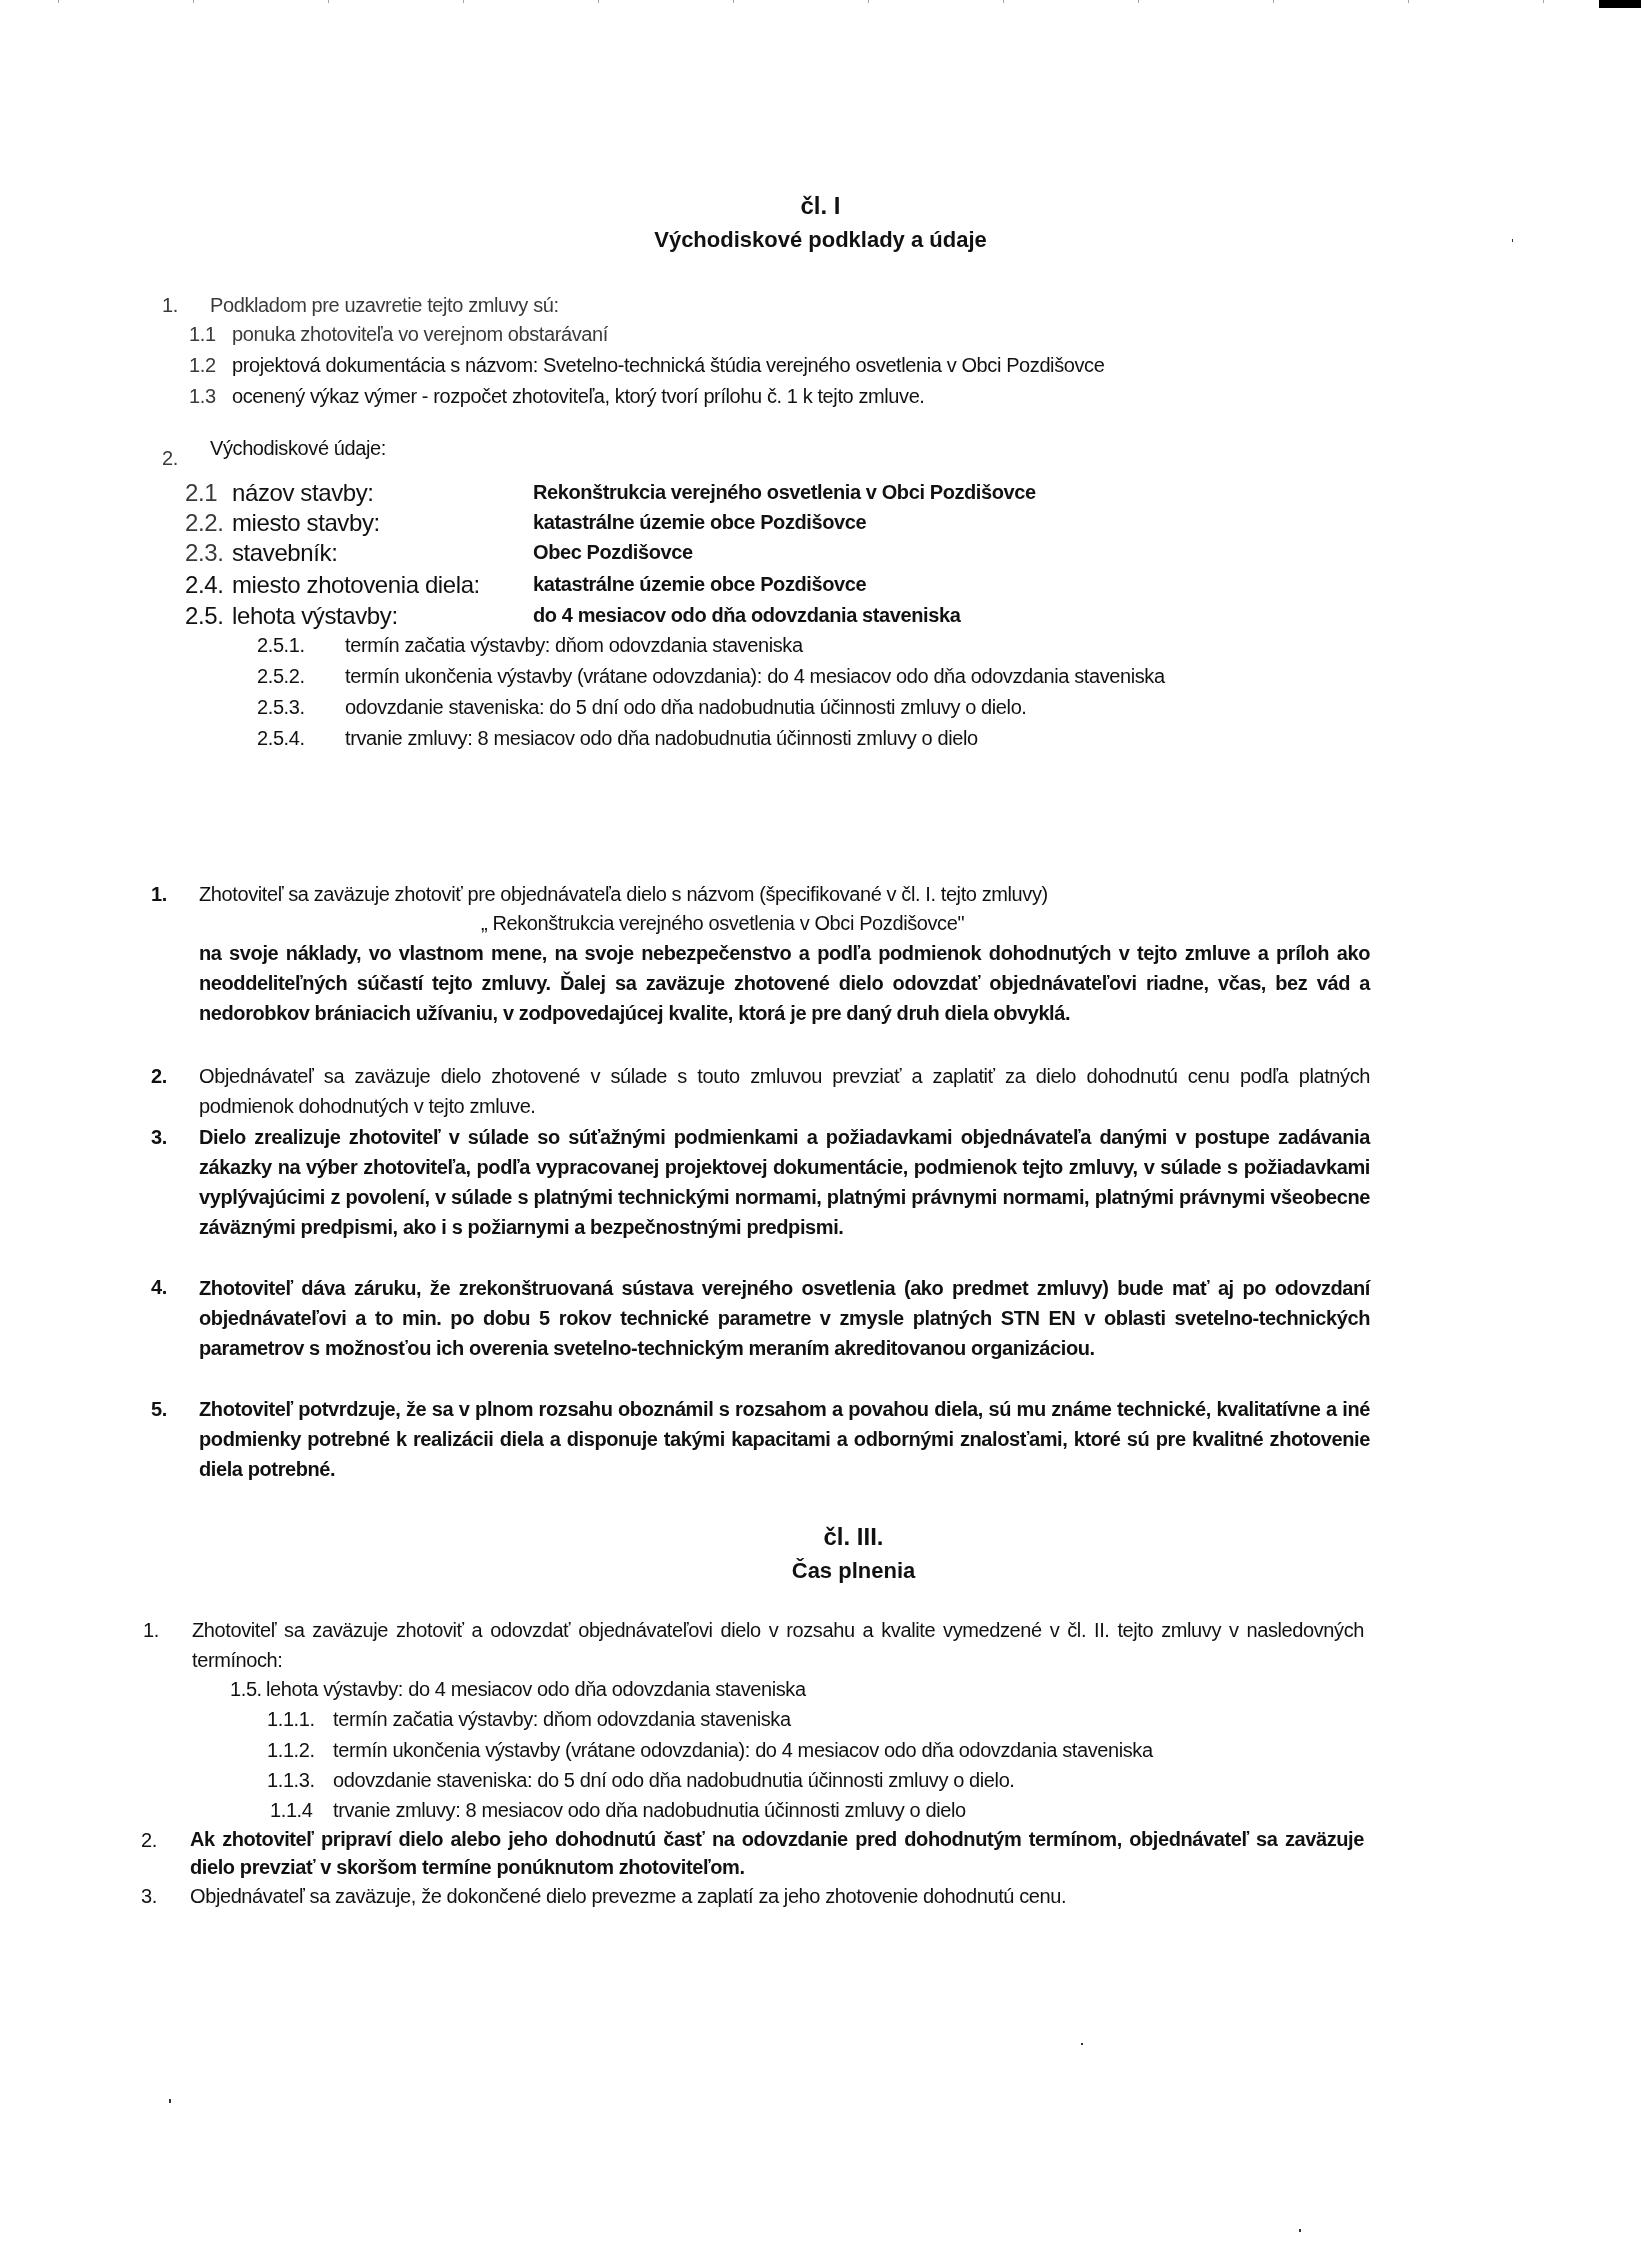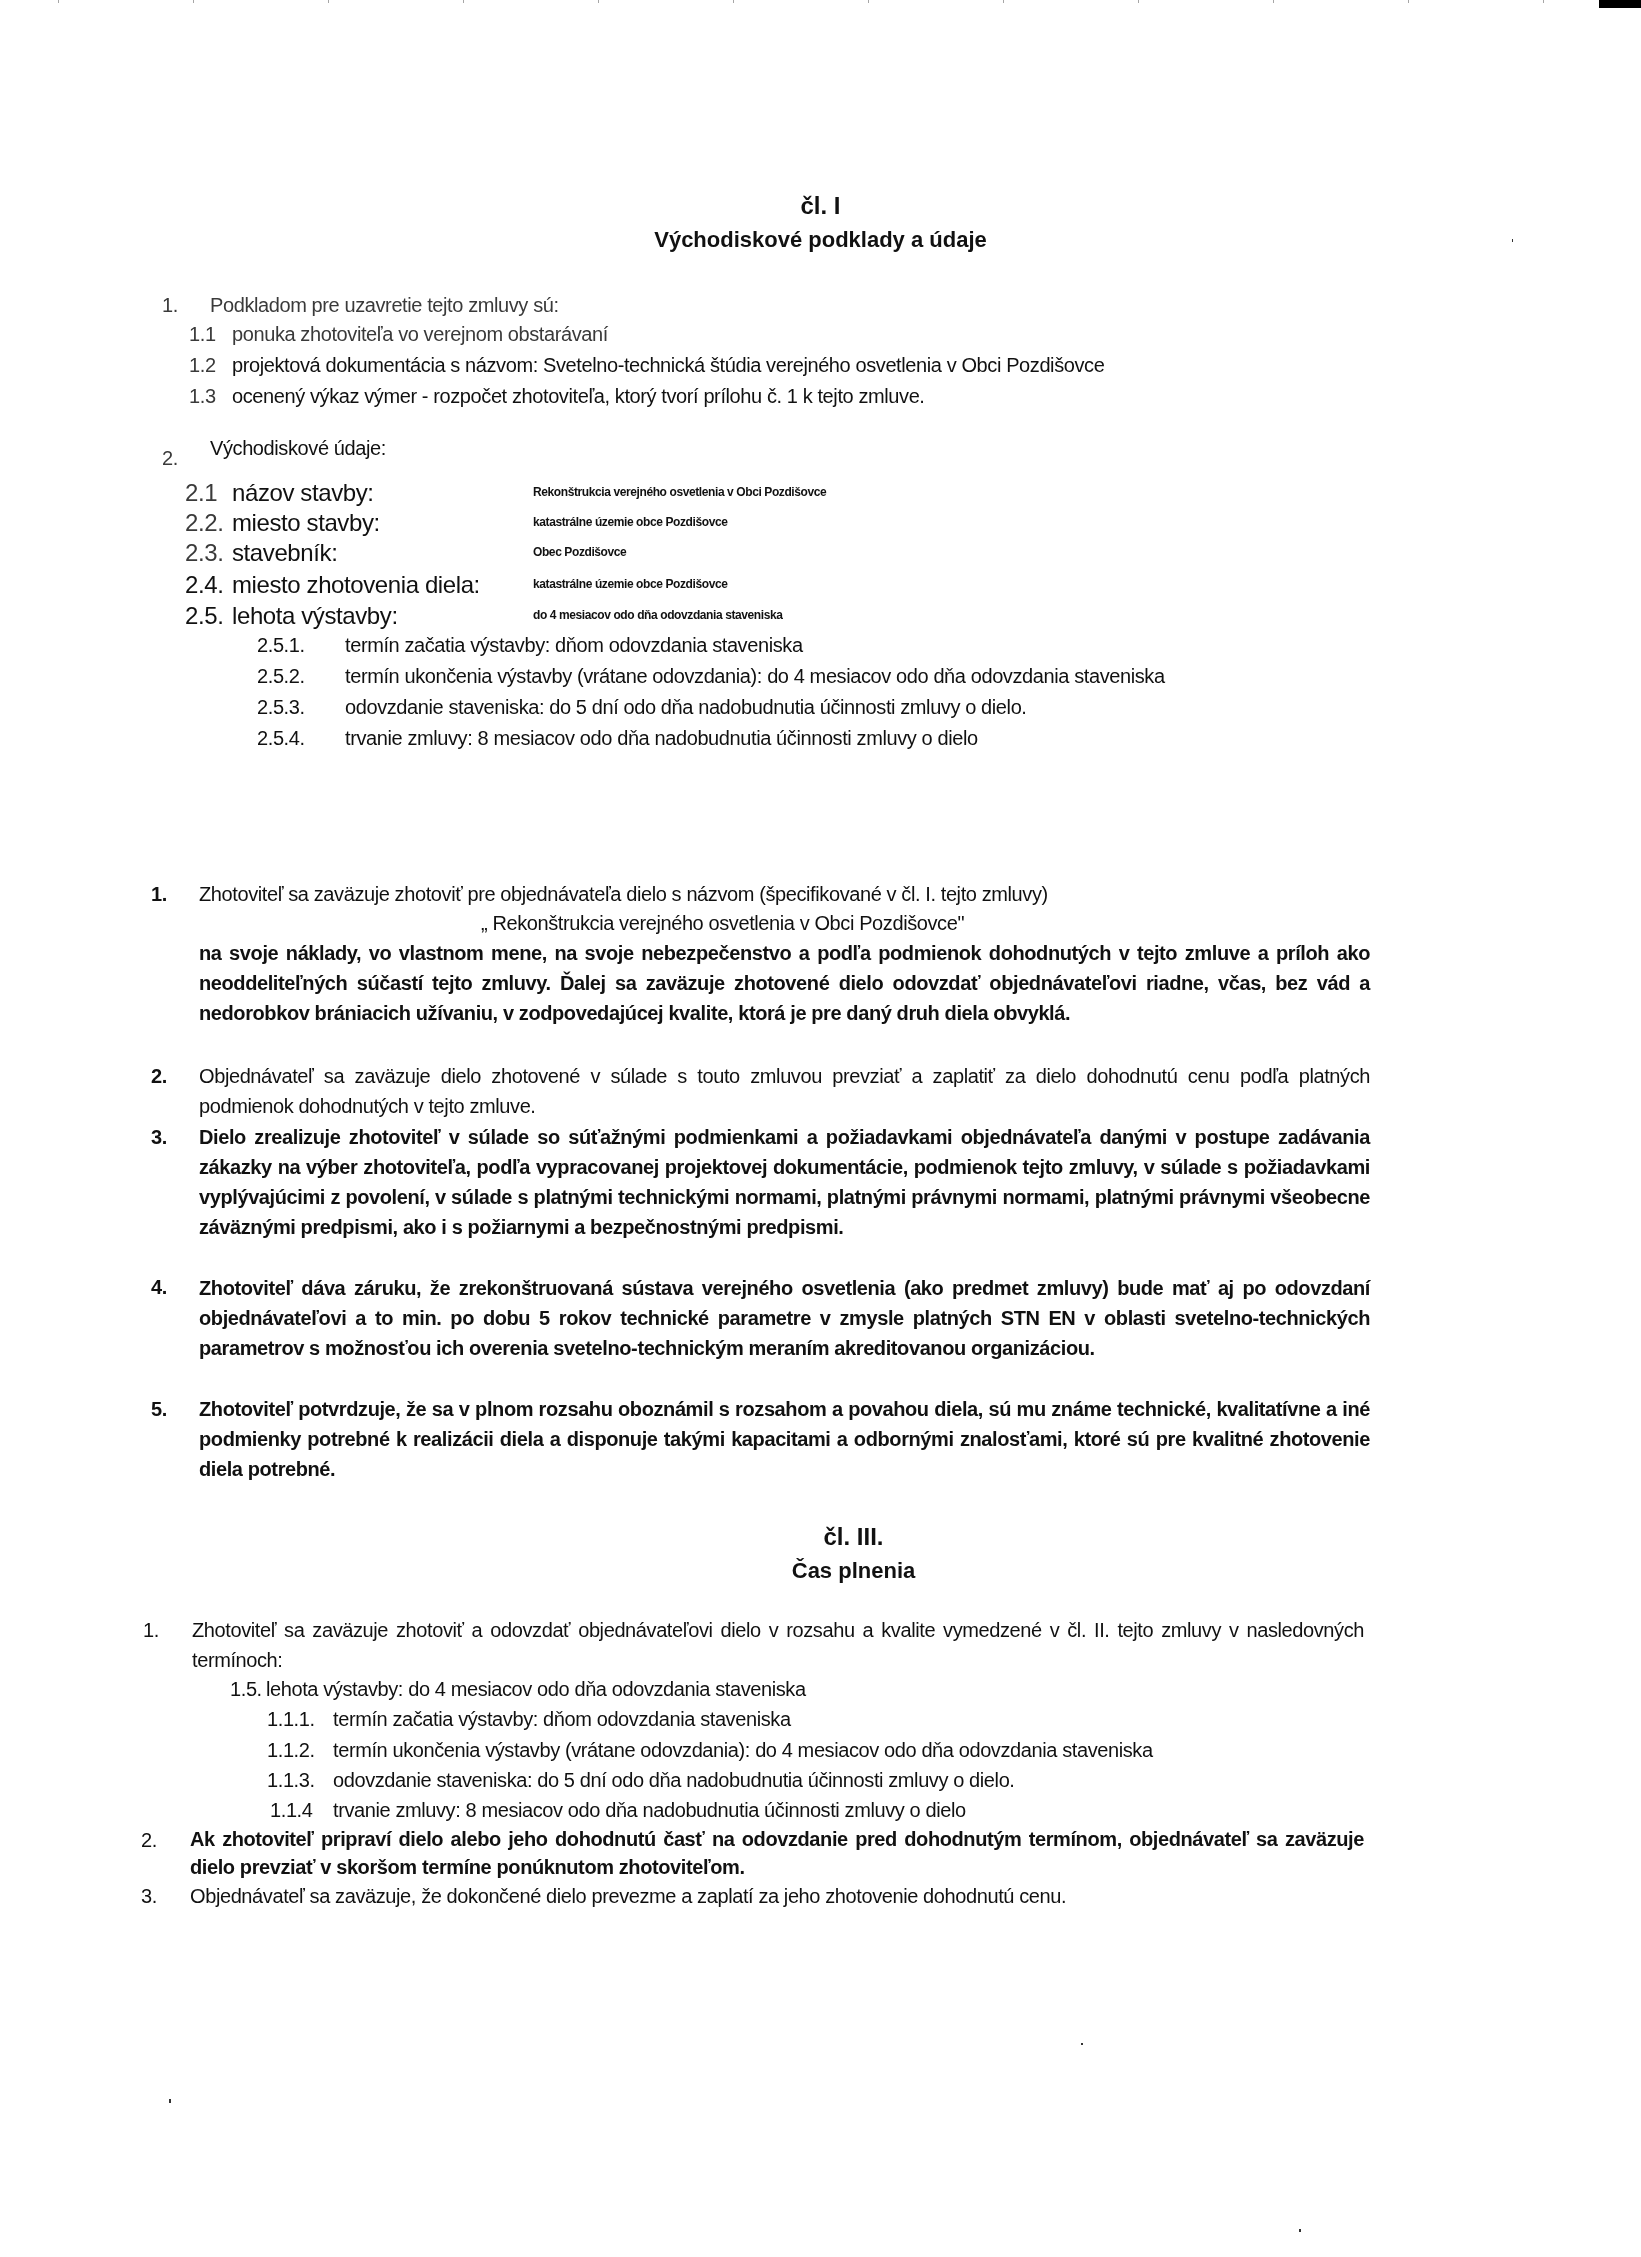--- a/index.html
+++ b/index.html
@@ -47,21 +47,21 @@
     .b { font-weight: bold; }
     .just {
       position: absolute;
       font-size: 20px;
       line-height: 30px;
       text-align: justify;
       letter-spacing: -0.4px;
     }
     .faded { color: #3a3a3a; }
     .kv-key { position: absolute; font-size: 24px; line-height: 25px; white-space: nowrap; letter-spacing: -0.4px; }
-    .kv-val { position: absolute; font-size: 12px; line-height: 25px; white-space: nowrap; letter-spacing: -0.4px; font-weight: bold; }
+    .kv-val { position: absolute; font-size: 20px; line-height: 25px; white-space: nowrap; letter-spacing: -0.4px; font-weight: bold; }
     .speck { position: absolute; width: 1.9px; height: 3.9px; background: #333; }
   </style>
 </head>
 <body>
 
 <div class="page">
   <div class="top-specks"></div>
   <div class="corner-mark"></div>
 
   <div class="heading" style="top:191px;">

